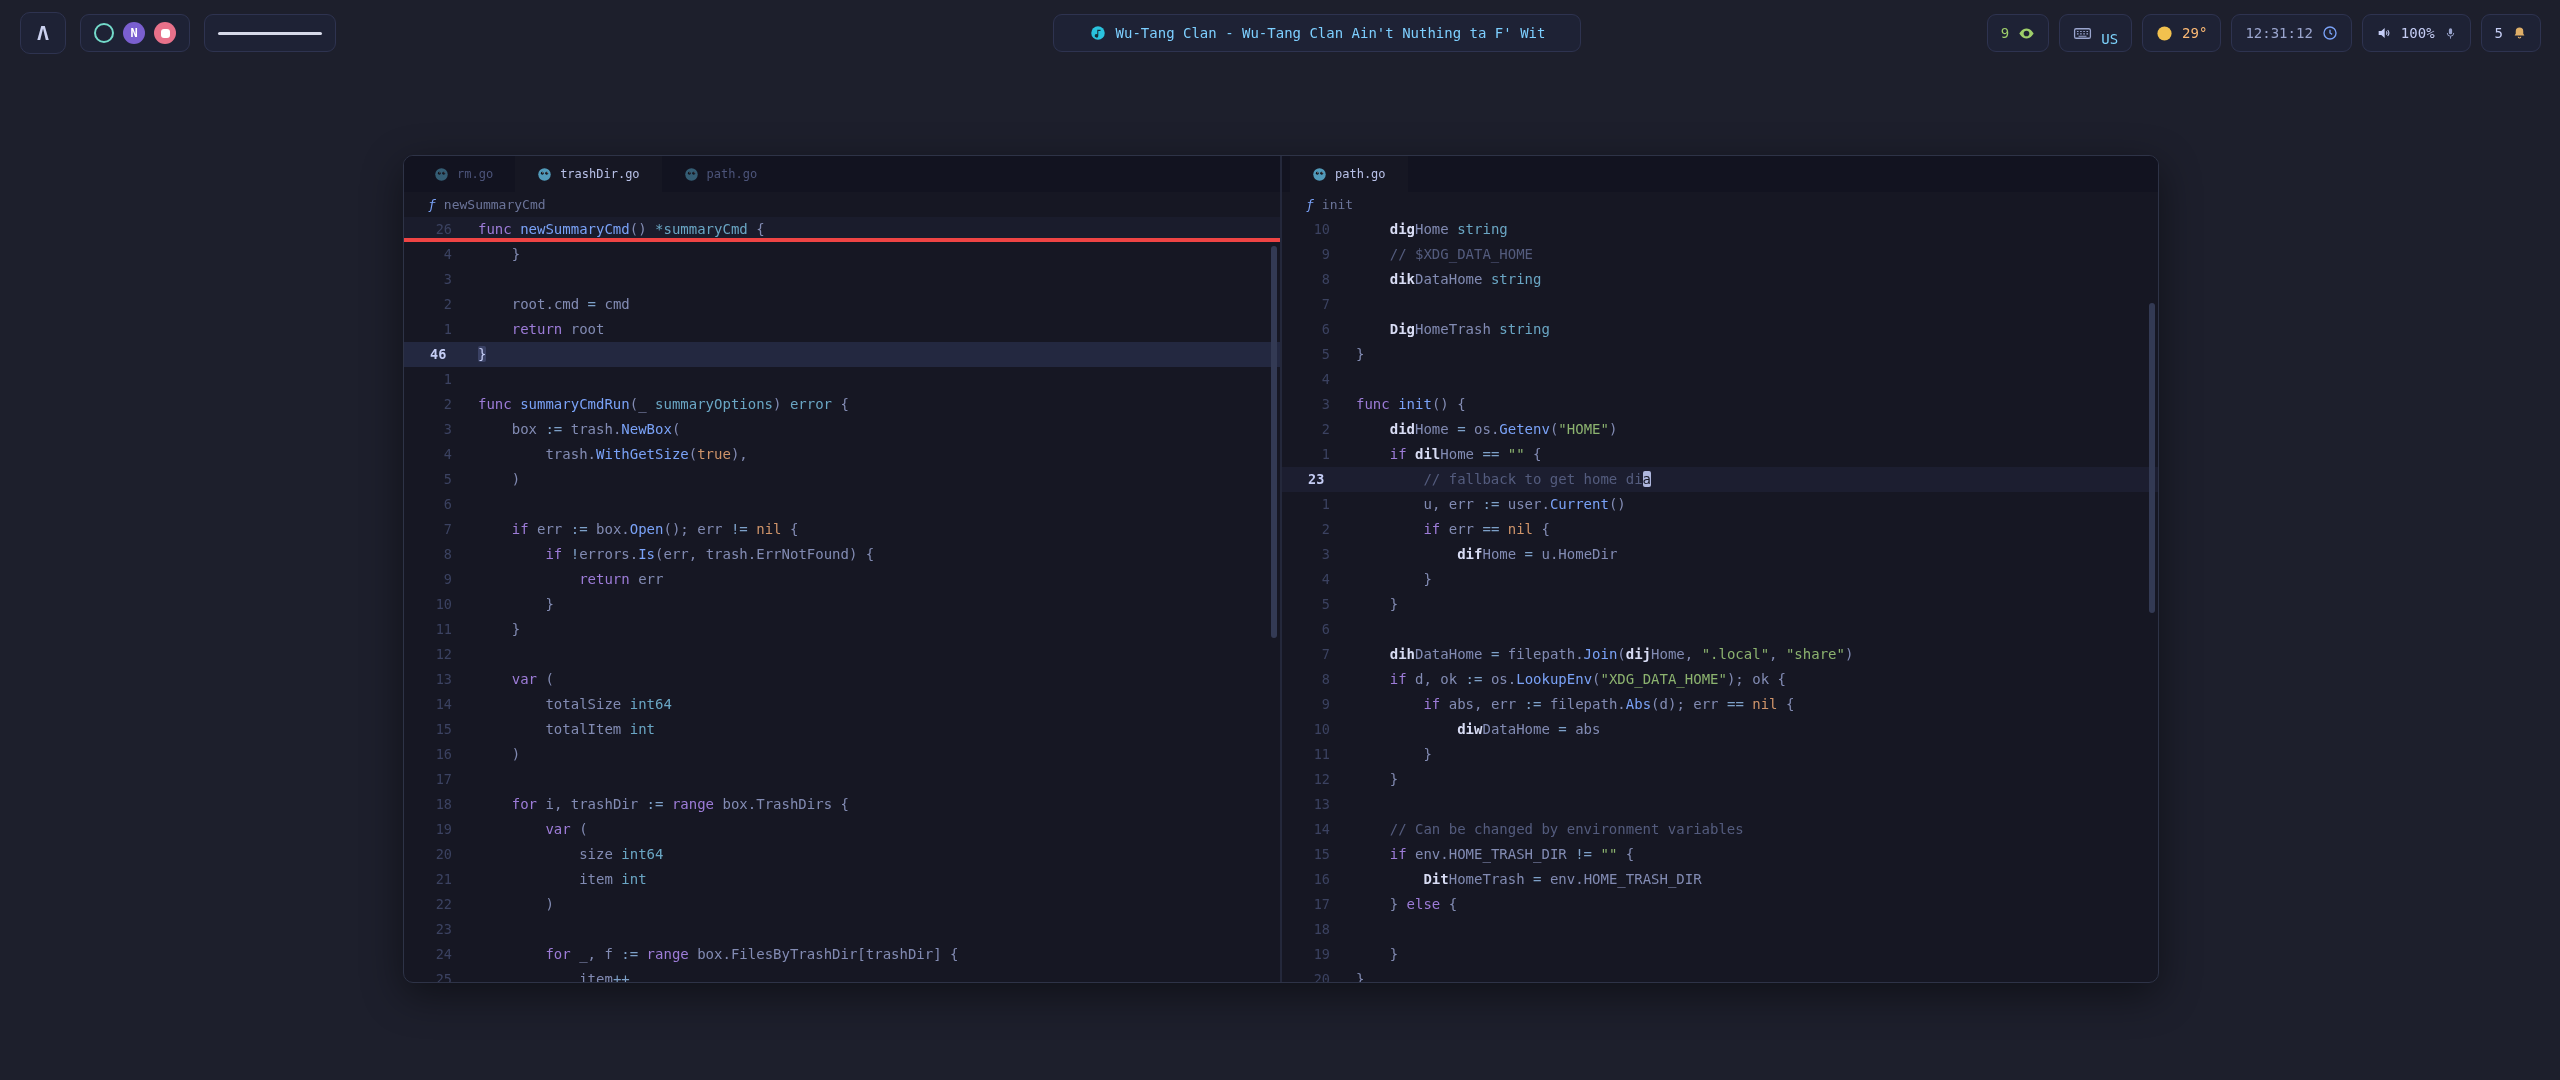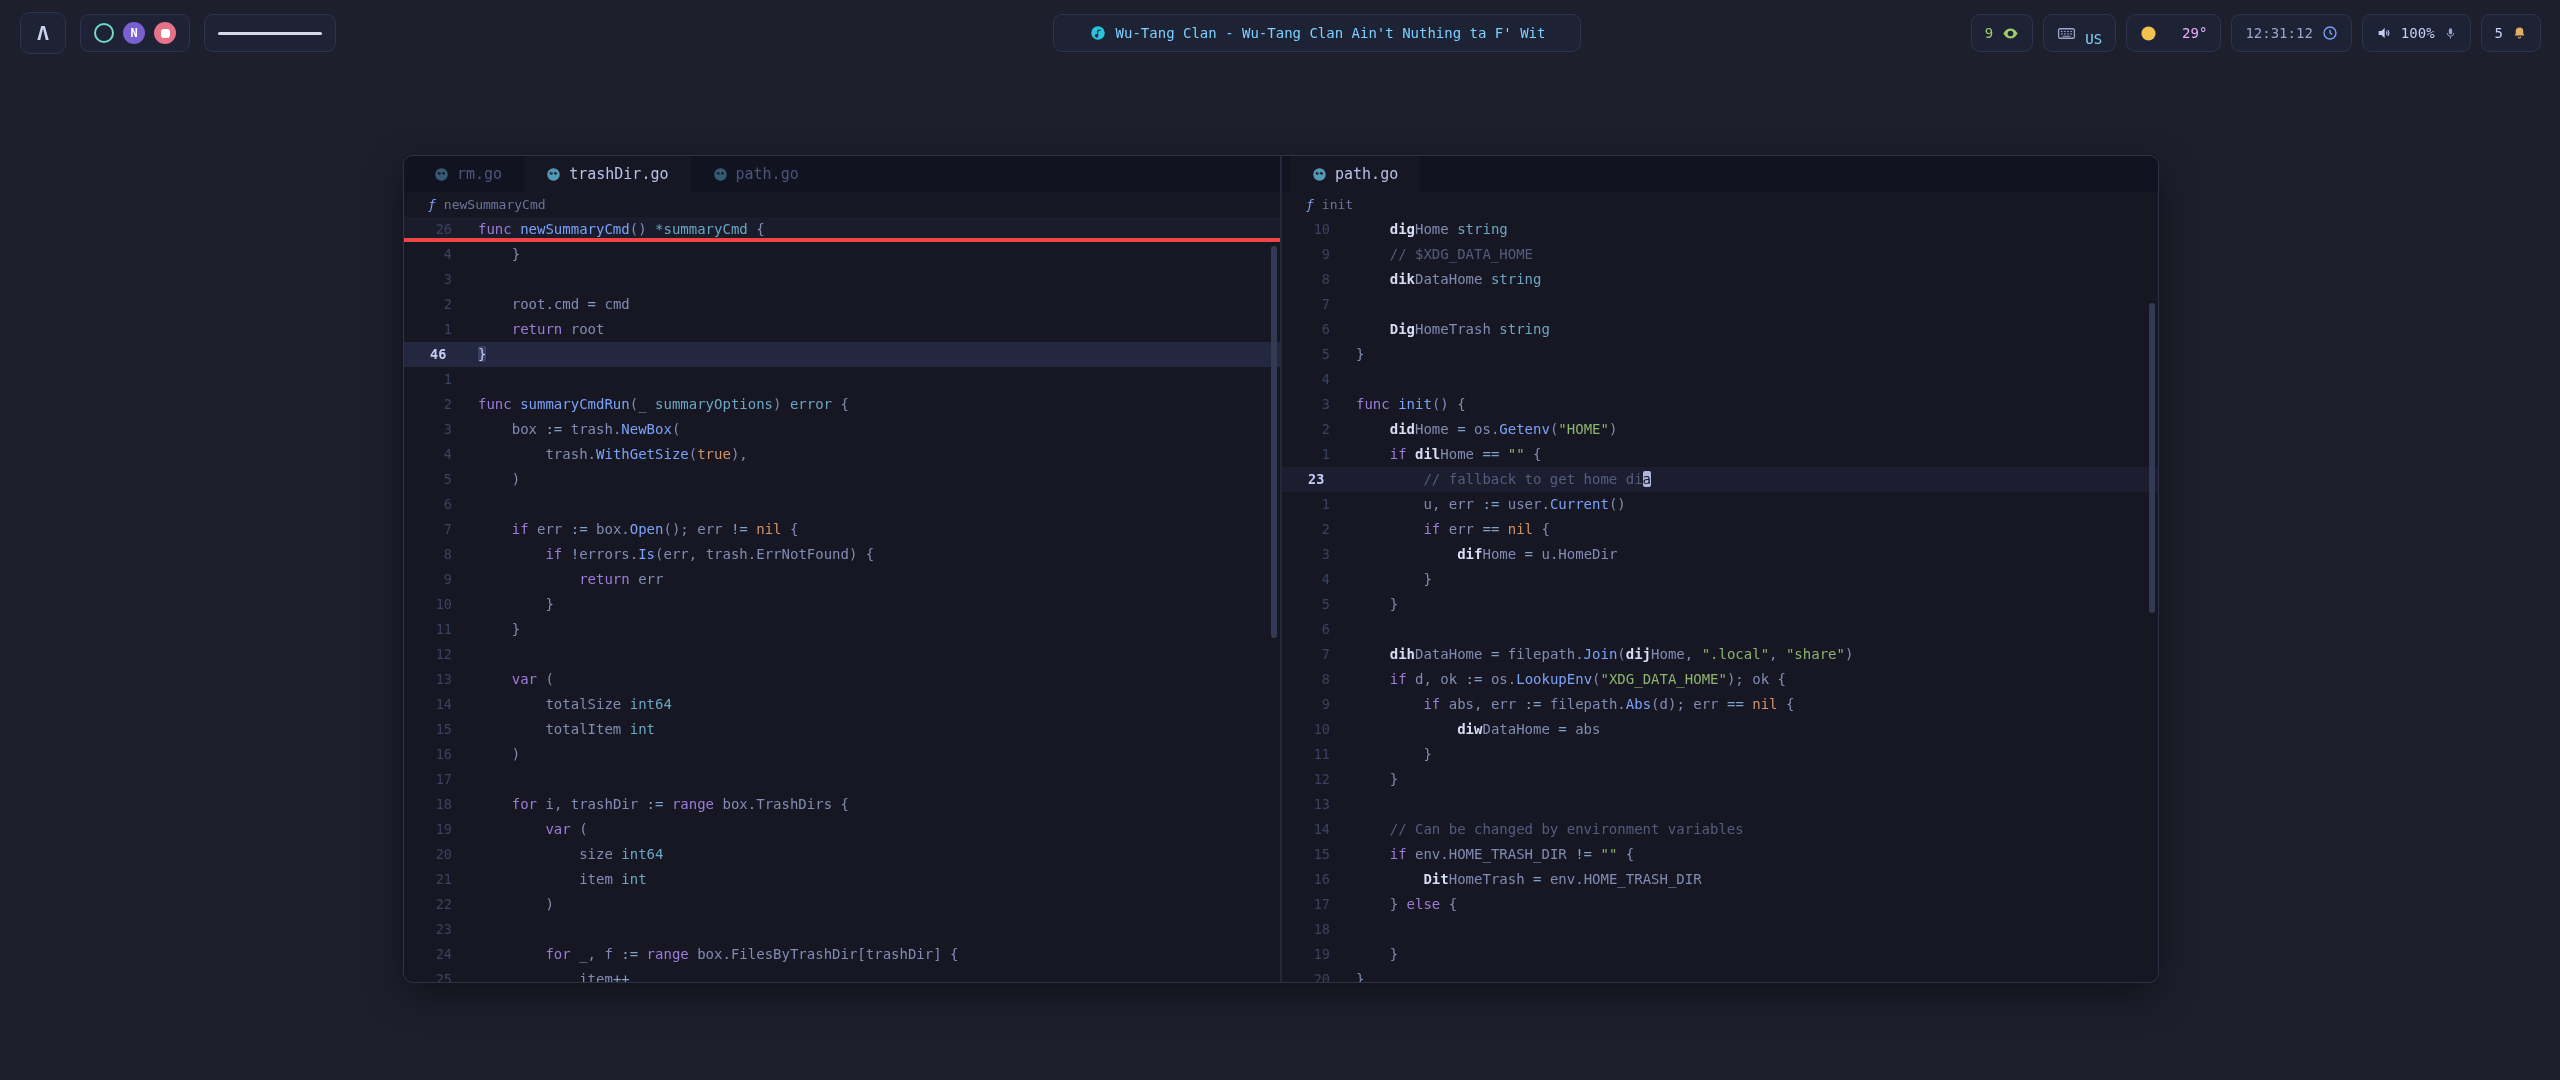--- a/index.html
+++ b/index.html
@@ -30,38 +30,38 @@
   .tc2 { background:#7a5fd0; }
   .tc3 { background:#e8718a; }
   .tc3 .dotw { width:9px; height:9px; background:#fff; border-radius:3px; display:block; }
   .redact-line { width:104px; height:3px; background:#d6d9e8; border-radius:2px; }
 
   .bar-center { position:absolute; left:1053px; top:14px; width:528px; justify-content:center; }
   .music-title { color:#7dcfff; font-size:14px; white-space:nowrap; }
 
   .bar-right { position:absolute; right:19px; top:14px; display:flex; gap:10px; align-items:center; }
   .green { color:#9ece6a; }
-  .amber { color:#f0abfc;margin-left:16px; }
+  .amber { color:#fdba74; }
   .clock-text { color:#9aa5ce; }
   .vol-text { color:#c5cdf5; }
   .bell-count { color:#c5cdf5; }
   .kb-text { color:#7dd3fc;margin-top:11px; }
 
   
   .editor {
     position:absolute; left:403px; top:155px; width:1756px; height:828px;
     background:#161723; border:1px solid #2e3347; border-radius:10px;
     display:flex; overflow:hidden;
     box-shadow:0 12px 40px rgba(0,0,0,.45);
   }
   .pane { position:relative; flex:1 1 0; overflow:hidden; }
   .pane-right { border-left:2px solid #24283b; }
 
   .tabstrip { height:36px; background:#121320; display:flex; align-items:stretch; padding-left:8px; }
-  .tab { display:flex; align-items:center; gap:8px; padding:0 22px; font-size:15px; color:#4c547a; cursor:pointer; }
+  .tab { display:flex; align-items:center; gap:8px; padding:0 22px; font-size:12px; color:#4c547a; cursor:pointer; }
   .tab.active { color:#b8c1e8; background:#161723; }
   .tab.active .tabico svg { opacity:1; }
   .tabico svg { opacity:.55; display:block; }
 
   .breadcrumb { height:25px; display:flex; align-items:center; gap:8px; padding-left:24px; font-size:13px; color:#6b7499; background:#161723; }
   .fnico { color:#7aa2f7; font-size:13px; font-style:italic; }
 
   .codearea { position:absolute; top:61px; left:0; right:0; bottom:0; overflow:hidden; font-size:14px; }
   .row { display:flex; height:25px; line-height:25px; }
   .row.context { background:#1a1c2c; border-bottom:4px solid #ef4444; }

